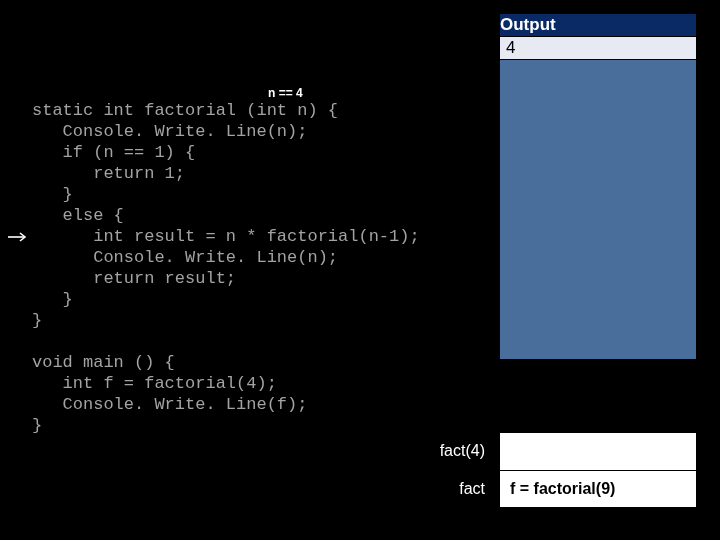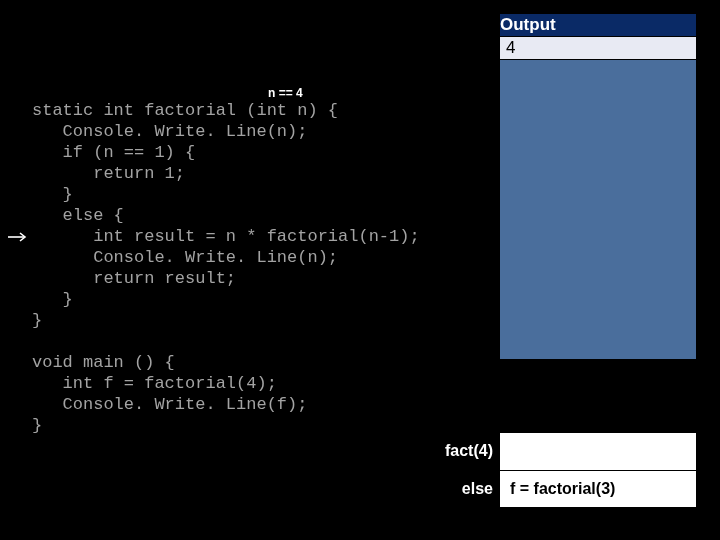--- a/index.html
+++ b/index.html
@@ -71,24 +71,24 @@
   }
   .stack-row {
     display: flex;
     height: 38px;
   }
   .stack-label {
     width: 62px;
     display: flex;
     align-items: center;
     justify-content: flex-end;
-    padding-right: 6px;
+    padding-right: 14px;
     color: #fff;
     font-size: 16px;
-    font-weight: bold;
+    font-weight: normal;
   }
   .stack-cell {
     width: 198px;
     background: #fff;
     border: 1px solid #000;
     display: flex;
     align-items: center;
     padding-left: 10px;
     color: #000;
     font-size: 16px;
@@ -129,16 +129,16 @@
   <div class="output-title">Output</div>
   <div class="output-row0">4</div>
 </div>
 
 <div class="stack">
   <div class="stack-row top">
     <div class="stack-label">fact(4)</div>
     <div class="stack-cell"></div>
   </div>
   <div class="stack-row">
-    <div class="stack-label">else</div>
-    <div class="stack-cell">f = factorial(3)</div>
+    <div class="stack-label">fact</div>
+    <div class="stack-cell">f = factorial(9)</div>
   </div>
 </div>
 
 </body></html>

